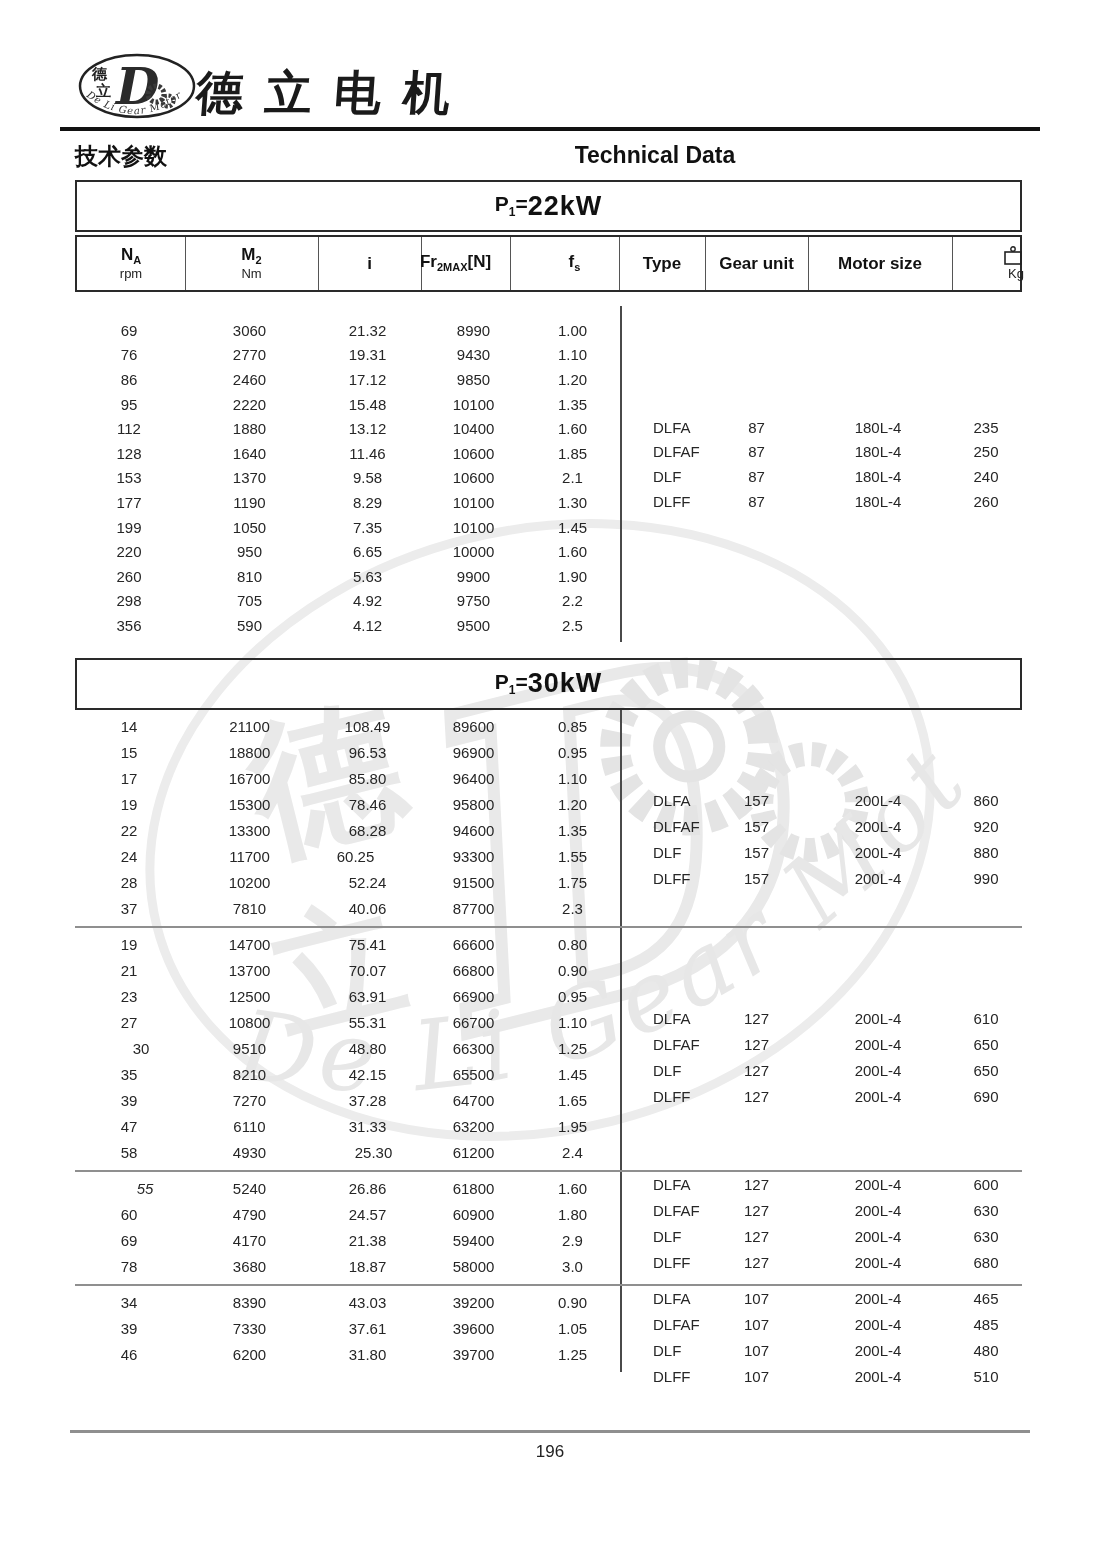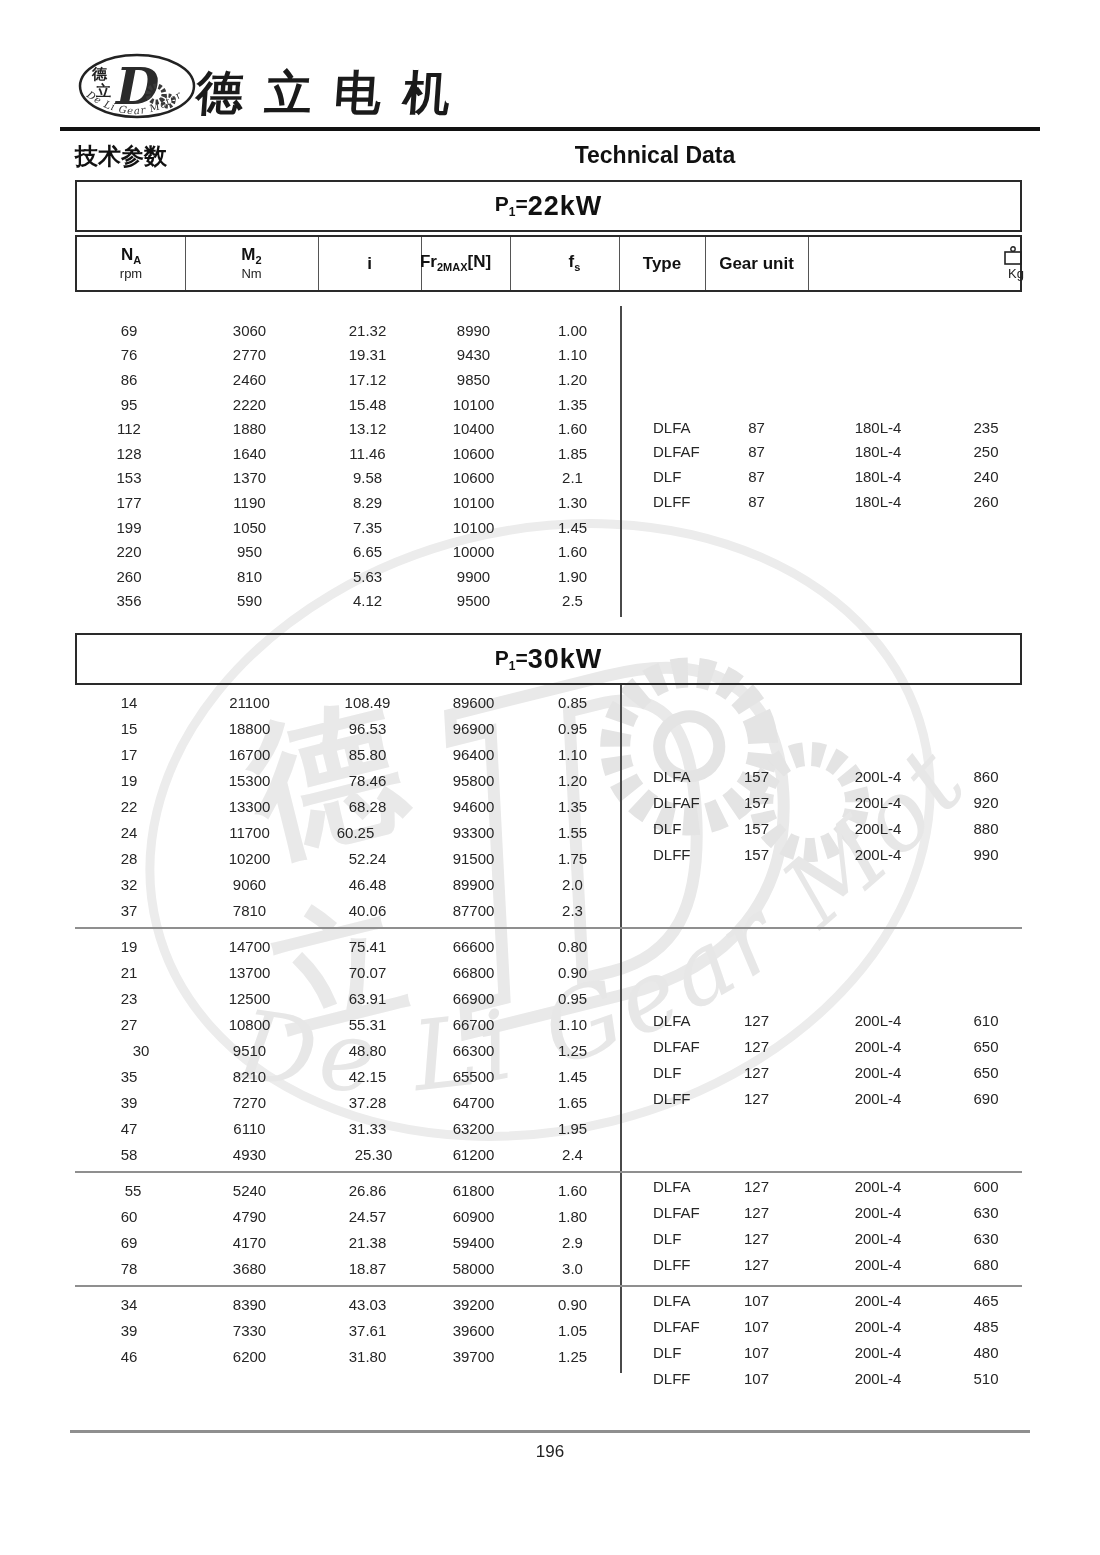--- a/index.html
+++ b/index.html
@@ -124,20 +124,23 @@
       </div>
       <div class="hcell" style="left: 453px; width: 89px;">
         <span class="h-main"><span>f</span><sub>s</sub></span>
       </div>
       <div class="hcell" style="left: 542px; width: 86px;">
         <span class="h-main">Type</span>
       </div>
       <div class="hcell" style="left: 628px; width: 103px;">
         <span class="h-main">Gear unit</span>
       </div>
+      <div class="hcell" style="left: 731px; width: 144px;">
+        <span class="h-main">Motor size</span>
+      </div>
       <div class="hcell last" style="left: 875px; width: 72px; align-items: flex-end;">
         <svg class="kg-icon" width="22" height="20" viewBox="0 0 22 20">
           <circle cx="11" cy="3" r="2.2" fill="none" stroke="#222" stroke-width="1.4"></circle>
           <rect x="3" y="6" width="16" height="12" fill="none" stroke="#222" stroke-width="1.6"></rect>
         </svg>
         <span class="h-unit">Kg</span>
       </div>
     </div>
     <div class="block s22">
       <div class="row">
@@ -211,20 +214,27 @@
         <div class="cell" style="left: 453px; width: 89px;">1.60</div>
       </div>
       <div class="row">
         <div class="cell" style="left: 0px; width: 108px;">260</div>
         <div class="cell" style="left: 108px; width: 133px;">810</div>
         <div class="cell" style="left: 241px; width: 103px;">5.63</div>
         <div class="cell" style="left: 344px; width: 109px;">9900</div>
         <div class="cell" style="left: 453px; width: 89px;">1.90</div>
       </div>
       <div class="row">
+        <div class="cell" style="left: 0px; width: 108px;">298</div>
+        <div class="cell" style="left: 108px; width: 133px;">705</div>
+        <div class="cell" style="left: 241px; width: 103px;">4.92</div>
+        <div class="cell" style="left: 344px; width: 109px;">9750</div>
+        <div class="cell" style="left: 453px; width: 89px;">2.2</div>
+      </div>
+      <div class="row">
         <div class="cell" style="left: 0px; width: 108px;">356</div>
         <div class="cell" style="left: 108px; width: 133px;">590</div>
         <div class="cell" style="left: 241px; width: 103px;">4.12</div>
         <div class="cell" style="left: 344px; width: 109px;">9500</div>
         <div class="cell" style="left: 453px; width: 89px;">2.5</div>
       </div>
       <div class="variants" style="top: 123px;">
         <div class="row">
           <div class="cell type" style="left: 546px; width: 86px;">DLFA</div>
           <div class="cell" style="left: 632px; width: 99px;">87</div>
@@ -300,27 +310,20 @@
         <div class="cell" style="left: 453px; width: 89px;">1.55</div>
       </div>
       <div class="row">
         <div class="cell" style="left: 0px; width: 108px;">28</div>
         <div class="cell" style="left: 108px; width: 133px;">10200</div>
         <div class="cell" style="left: 241px; width: 103px;">52.24</div>
         <div class="cell" style="left: 344px; width: 109px;">91500</div>
         <div class="cell" style="left: 453px; width: 89px;">1.75</div>
       </div>
       <div class="row">
-        <div class="cell" style="left: 0px; width: 108px;">32</div>
-        <div class="cell" style="left: 108px; width: 133px;">9060</div>
-        <div class="cell" style="left: 241px; width: 103px;">46.48</div>
-        <div class="cell" style="left: 344px; width: 109px;">89900</div>
-        <div class="cell" style="left: 453px; width: 89px;">2.0</div>
-      </div>
-      <div class="row">
         <div class="cell" style="left: 0px; width: 108px;">37</div>
         <div class="cell" style="left: 108px; width: 133px;">7810</div>
         <div class="cell" style="left: 241px; width: 103px;">40.06</div>
         <div class="cell" style="left: 344px; width: 109px;">87700</div>
         <div class="cell" style="left: 453px; width: 89px;">2.3</div>
       </div>
       <div class="variants" style="top: 78px;">
         <div class="row">
           <div class="cell type" style="left: 546px; width: 86px;">DLFA</div>
           <div class="cell" style="left: 632px; width: 99px;">157</div>
@@ -435,21 +438,21 @@
           <div class="cell type" style="left: 546px; width: 86px;">DLFF</div>
           <div class="cell" style="left: 632px; width: 99px;">127</div>
           <div class="cell" style="left: 731px; width: 144px;">200L-4</div>
           <div class="cell" style="left: 875px; width: 72px;">690</div>
         </div>
       </div>
     </div>
     <div class="hsep"></div>
     <div class="block s30">
       <div class="row">
-        <div class="cell" style="left: 4px; width: 108px;">55</div>
+        <div class="cell" style="left: 16px; width: 108px; font-style: italic;">55</div>
         <div class="cell" style="left: 108px; width: 133px;">5240</div>
         <div class="cell" style="left: 241px; width: 103px;">26.86</div>
         <div class="cell" style="left: 344px; width: 109px;">61800</div>
         <div class="cell" style="left: 453px; width: 89px;">1.60</div>
       </div>
       <div class="row">
         <div class="cell" style="left: 0px; width: 108px;">60</div>
         <div class="cell" style="left: 108px; width: 133px;">4790</div>
         <div class="cell" style="left: 241px; width: 103px;">24.57</div>
         <div class="cell" style="left: 344px; width: 109px;">60900</div>

